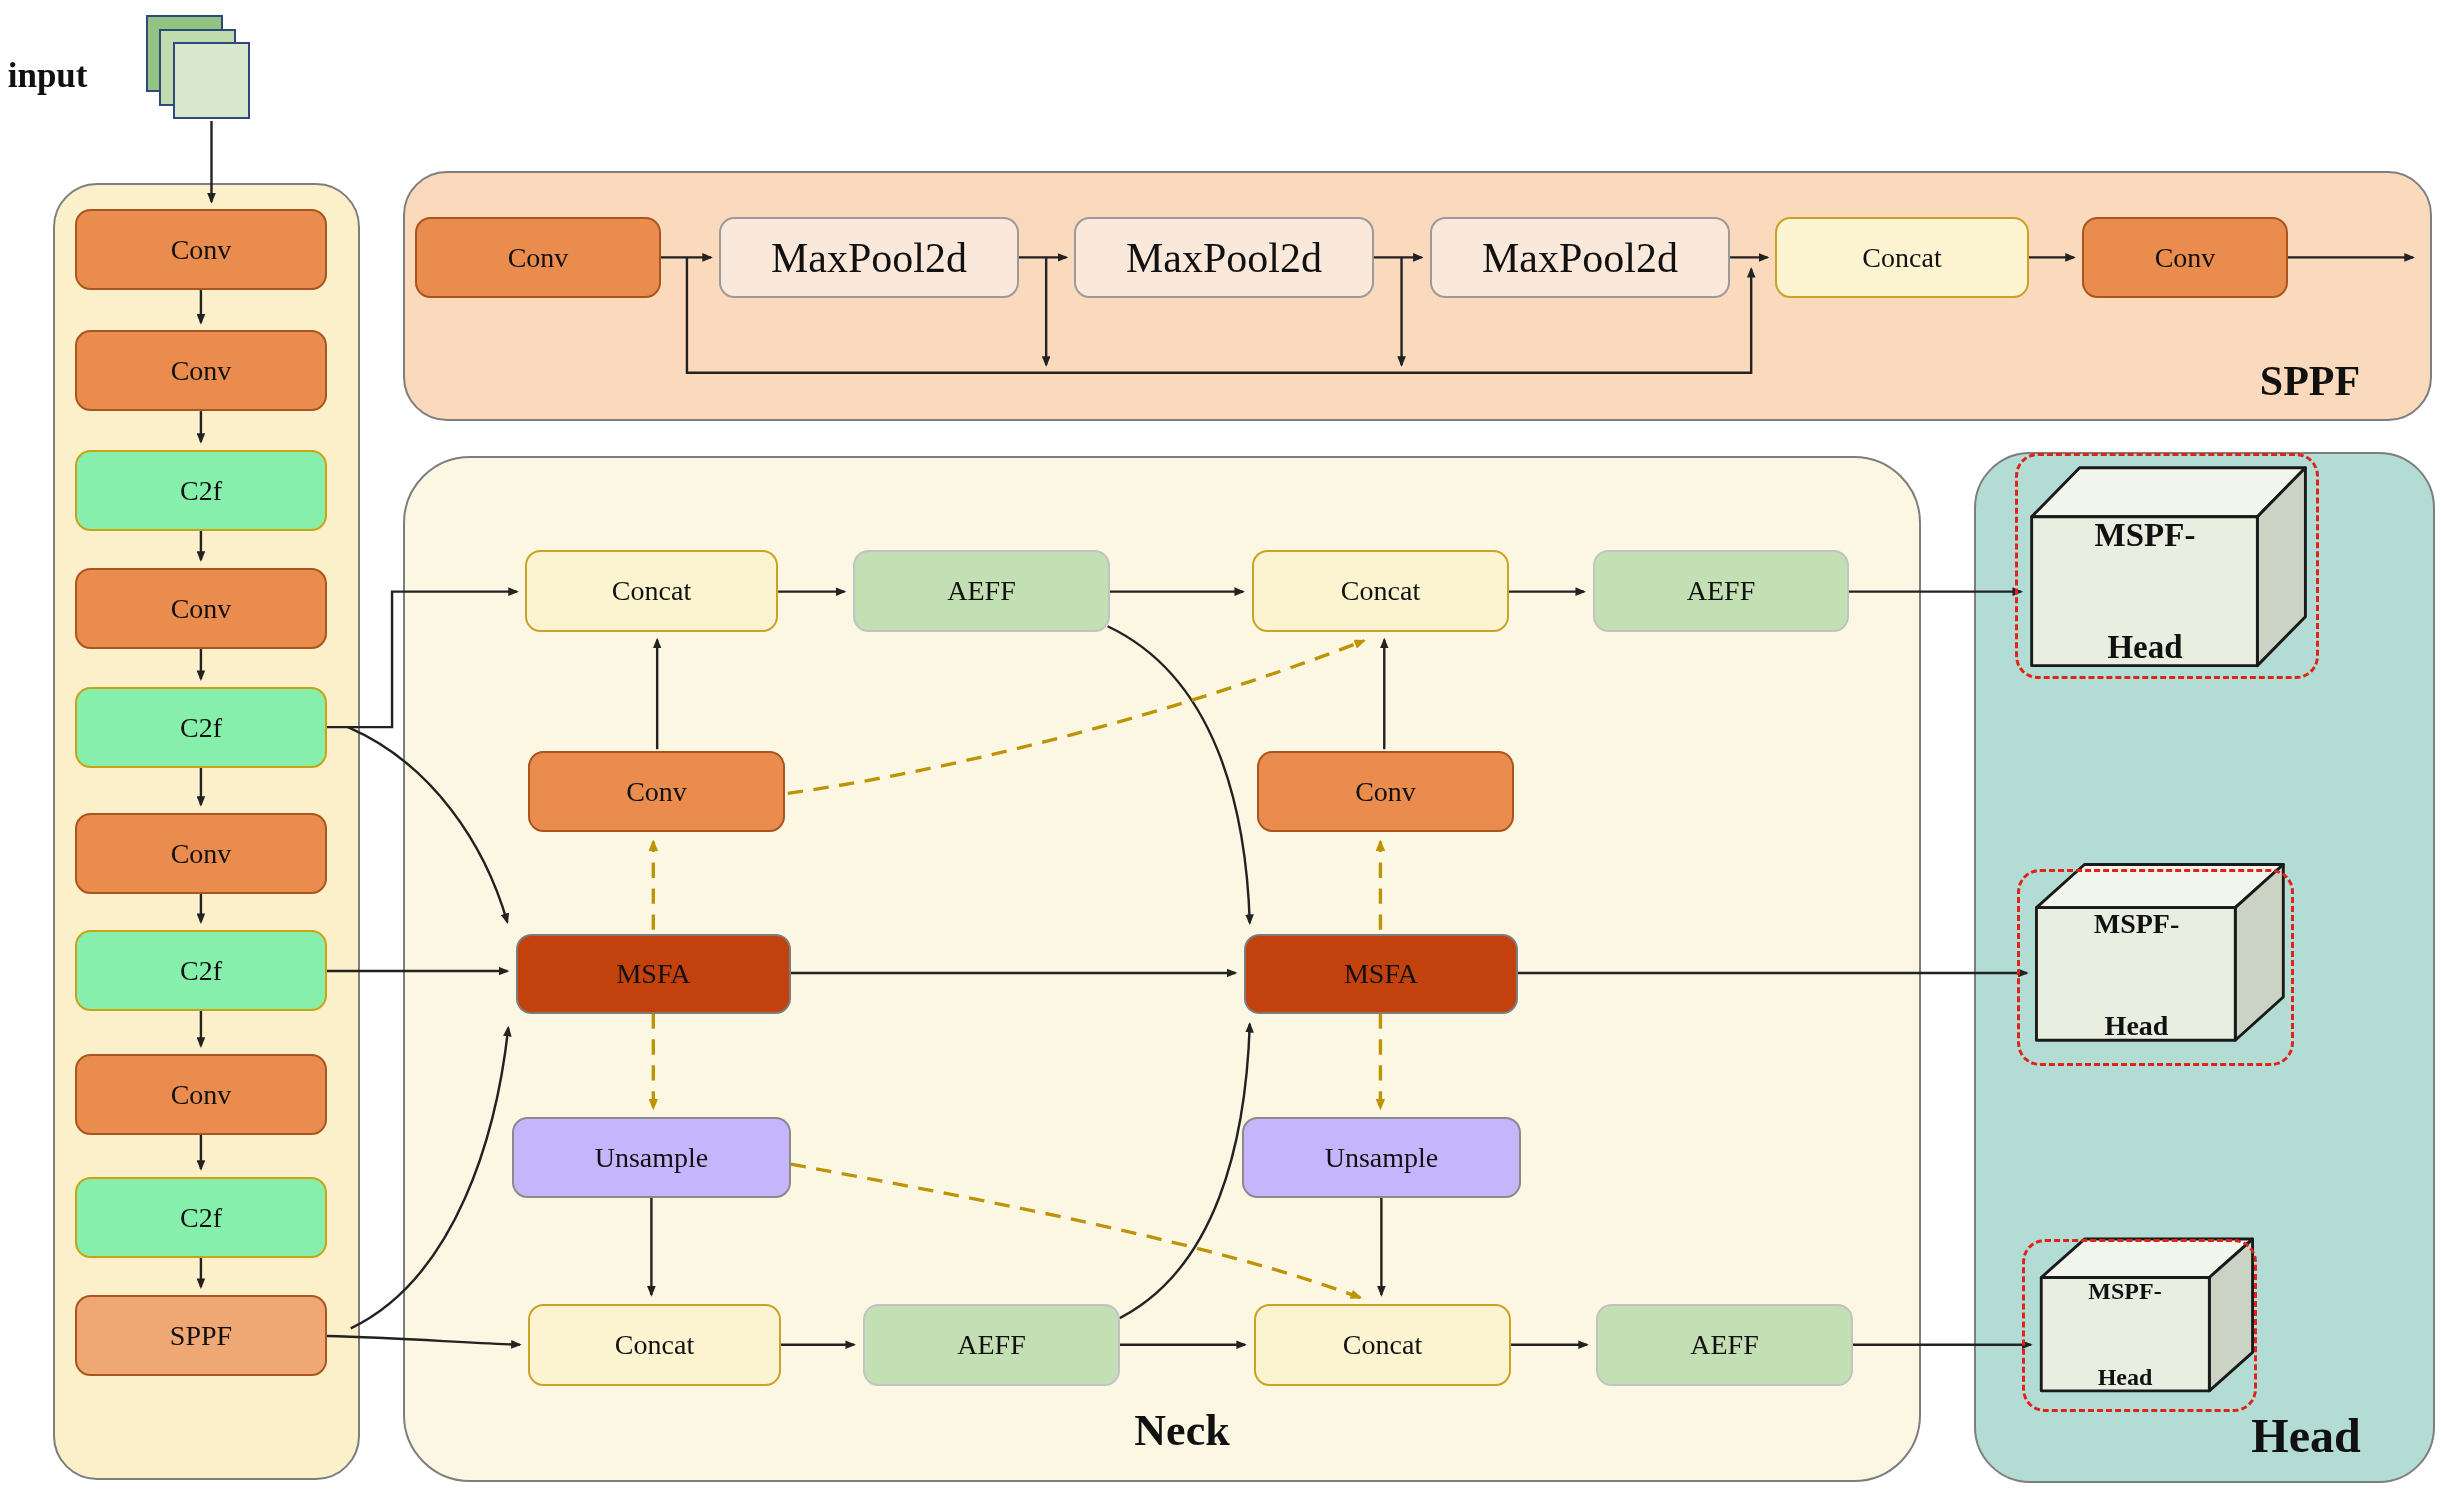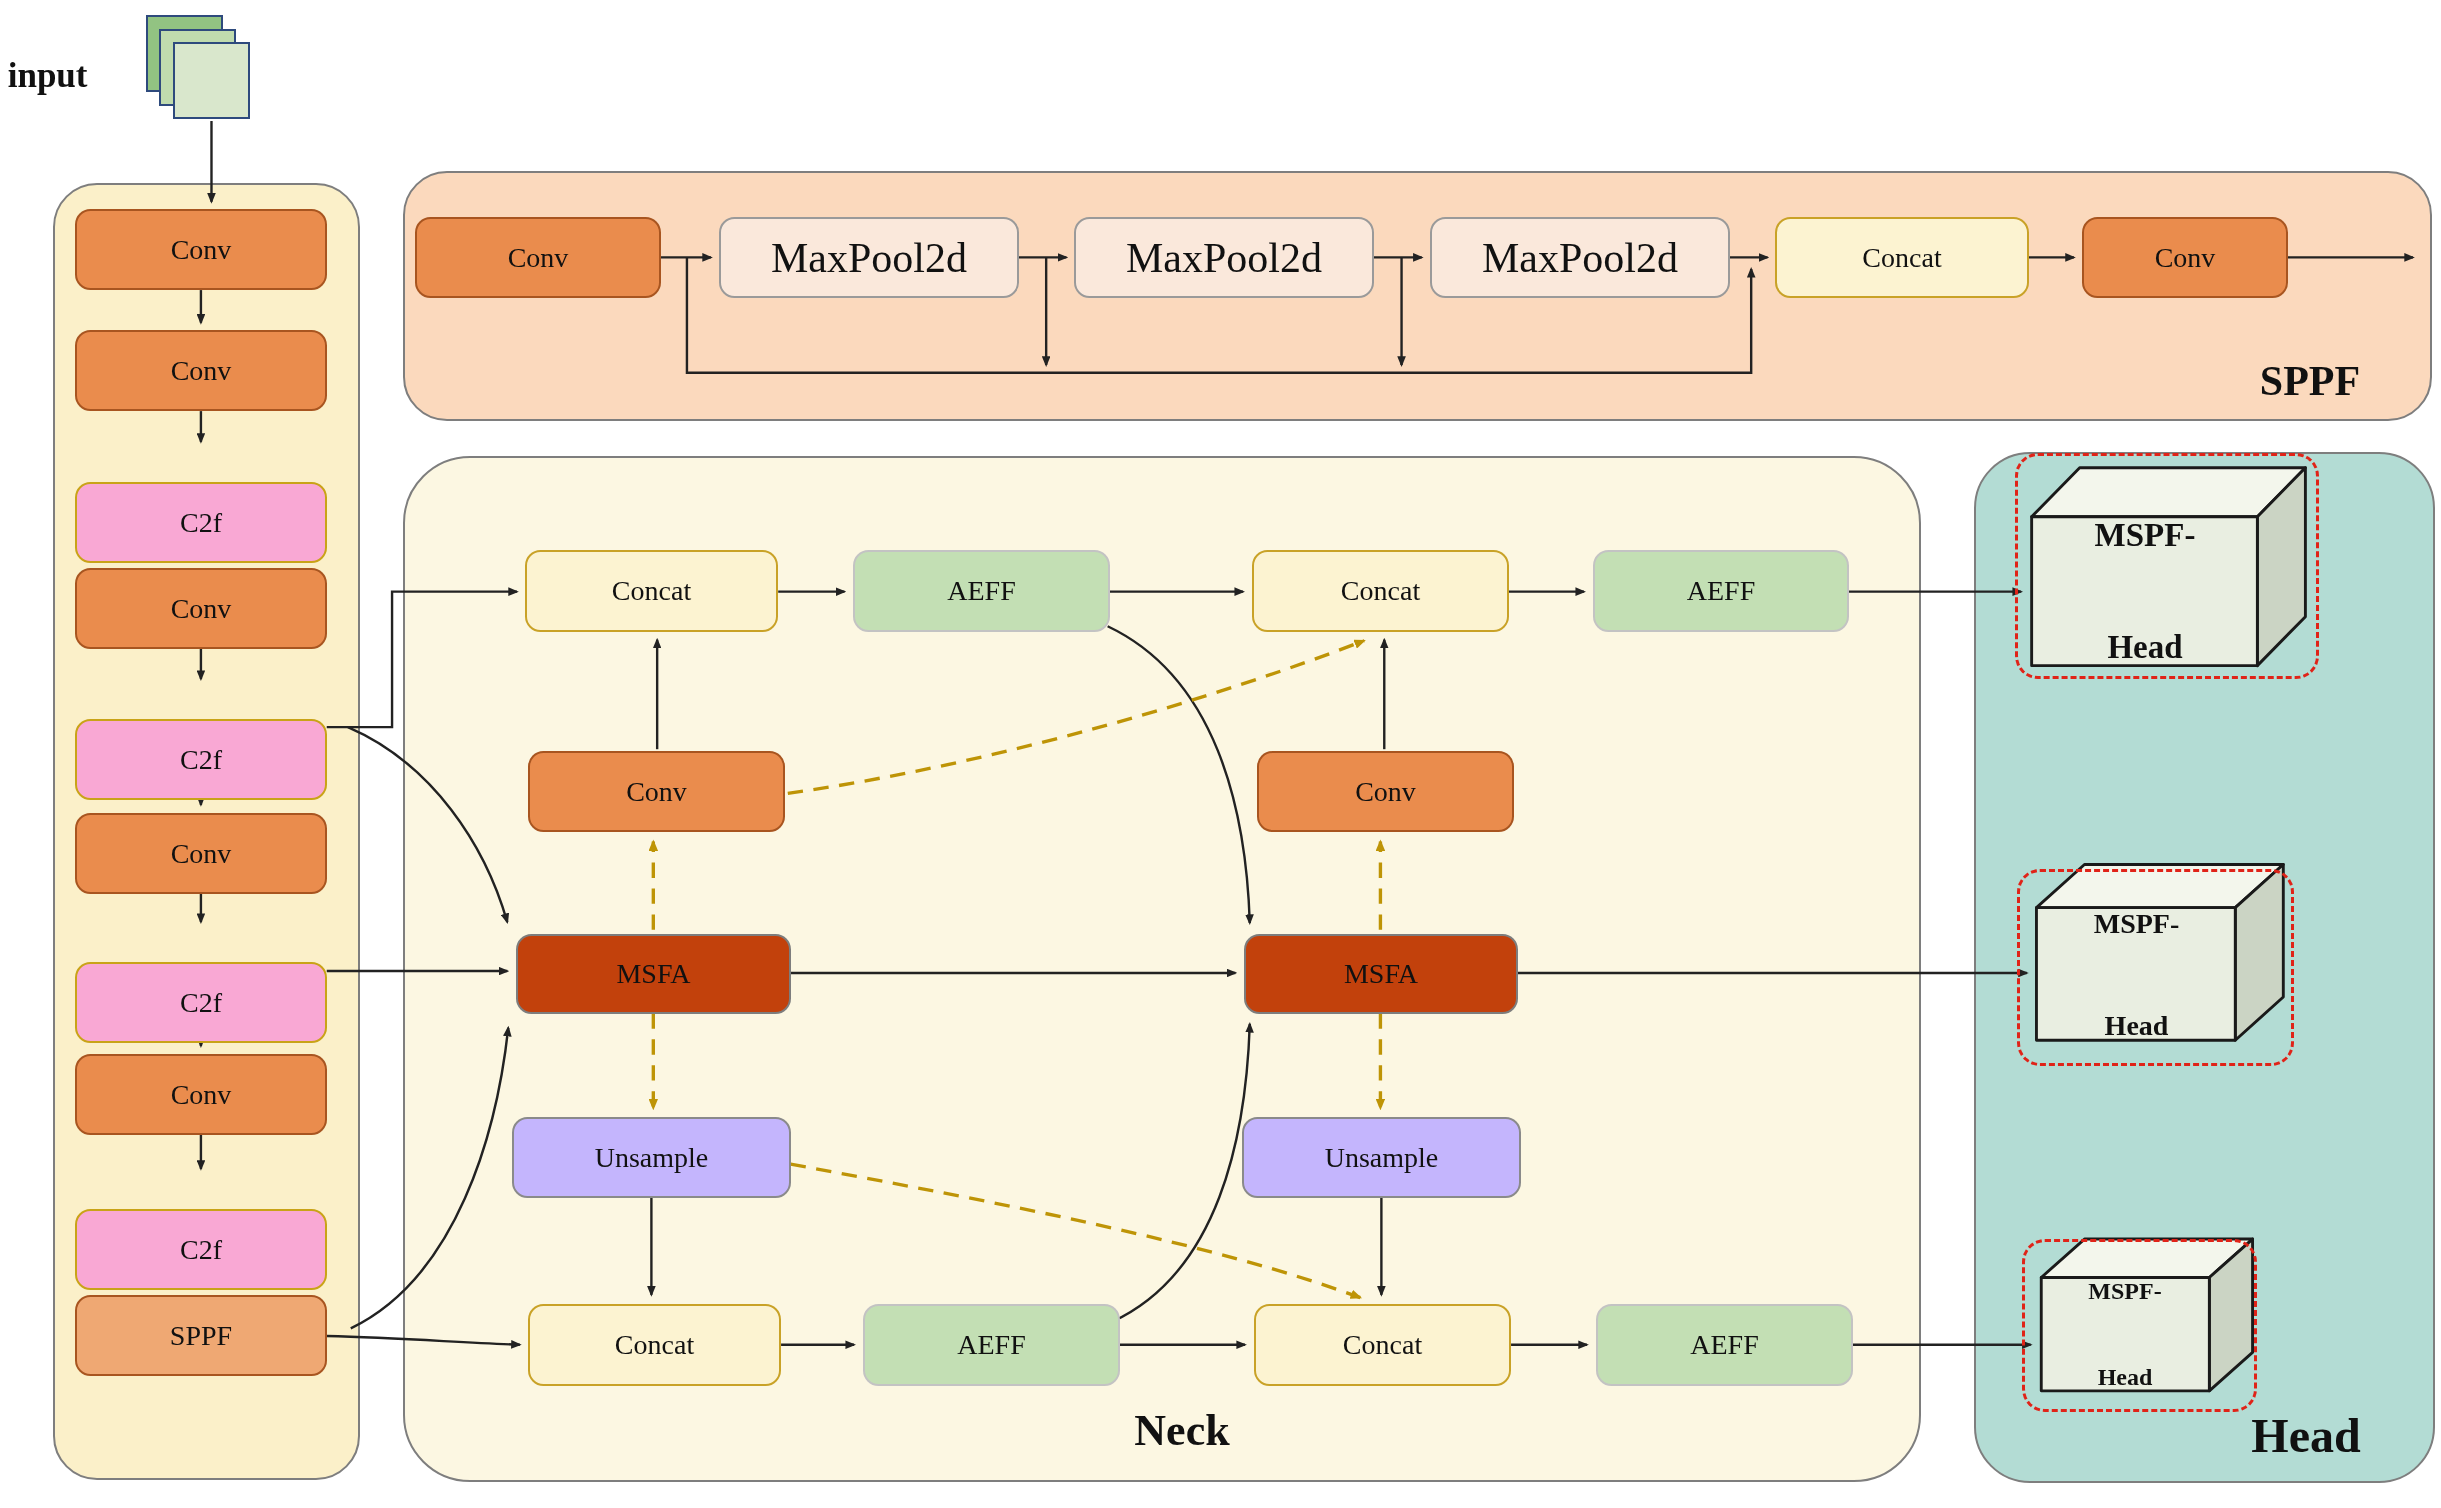--- a/index.html
+++ b/index.html
@@ -6,21 +6,21 @@
   .stage{position:relative;width:2441px;height:1508px;background:#ffffff;overflow:hidden;
          font-family:Liberation Serif, serif;color:#111;}
   .panel{position:absolute;border:2.9px solid #7e7e7e;box-sizing:border-box;}
   .panel-backbone{background:#FBF0C9;border-radius:44px;}
   .panel-sppf{background:#FBD9BD;border-radius:44px;}
   .panel-neck{background:#FCF7E2;border-radius:67px;}
   .panel-head{background:#B3DCD4;border-radius:56px;}
   .blk{position:absolute;box-sizing:border-box;display:flex;align-items:center;justify-content:center;
        font-size:28px;border-radius:15.4px;line-height:1;white-space:nowrap;}
   .conv{background:#EA8C4D;border:2.9px solid #A85520;}
-  .c2f{background:#f9a8d4;border:2.9px solid #C9A317;margin-top:32px;}
+  .c2f{background:#86efac;border:2.9px solid #C9A317;}
   .sppfb{background:#EFA873;border:2.9px solid #A85520;}
   .mp{background:#FAE8DB;border:2.9px solid #9a9a9a;font-size:42px;}
   .concat{background:#FCF3D1;border:2.9px solid #C9A227;}
   .aeff{background:#C3DFB4;border:2.9px solid #C3C3C3;}
   .msfa{background:#c2410c;border:2.9px solid #7d7d7d;}
   .unsample{background:#c4b5fd;border:2.9px solid #8a8a8a;}
   .seclabel{position:absolute;font-weight:bold;font-size:44px;text-align:center;}
   .inputlabel{position:absolute;font-weight:bold;font-size:35px;}
   .insq{position:absolute;box-sizing:border-box;border:2.9px solid #2E4A7D;}
   .svglayer{position:absolute;left:0;top:0;z-index:5;}

